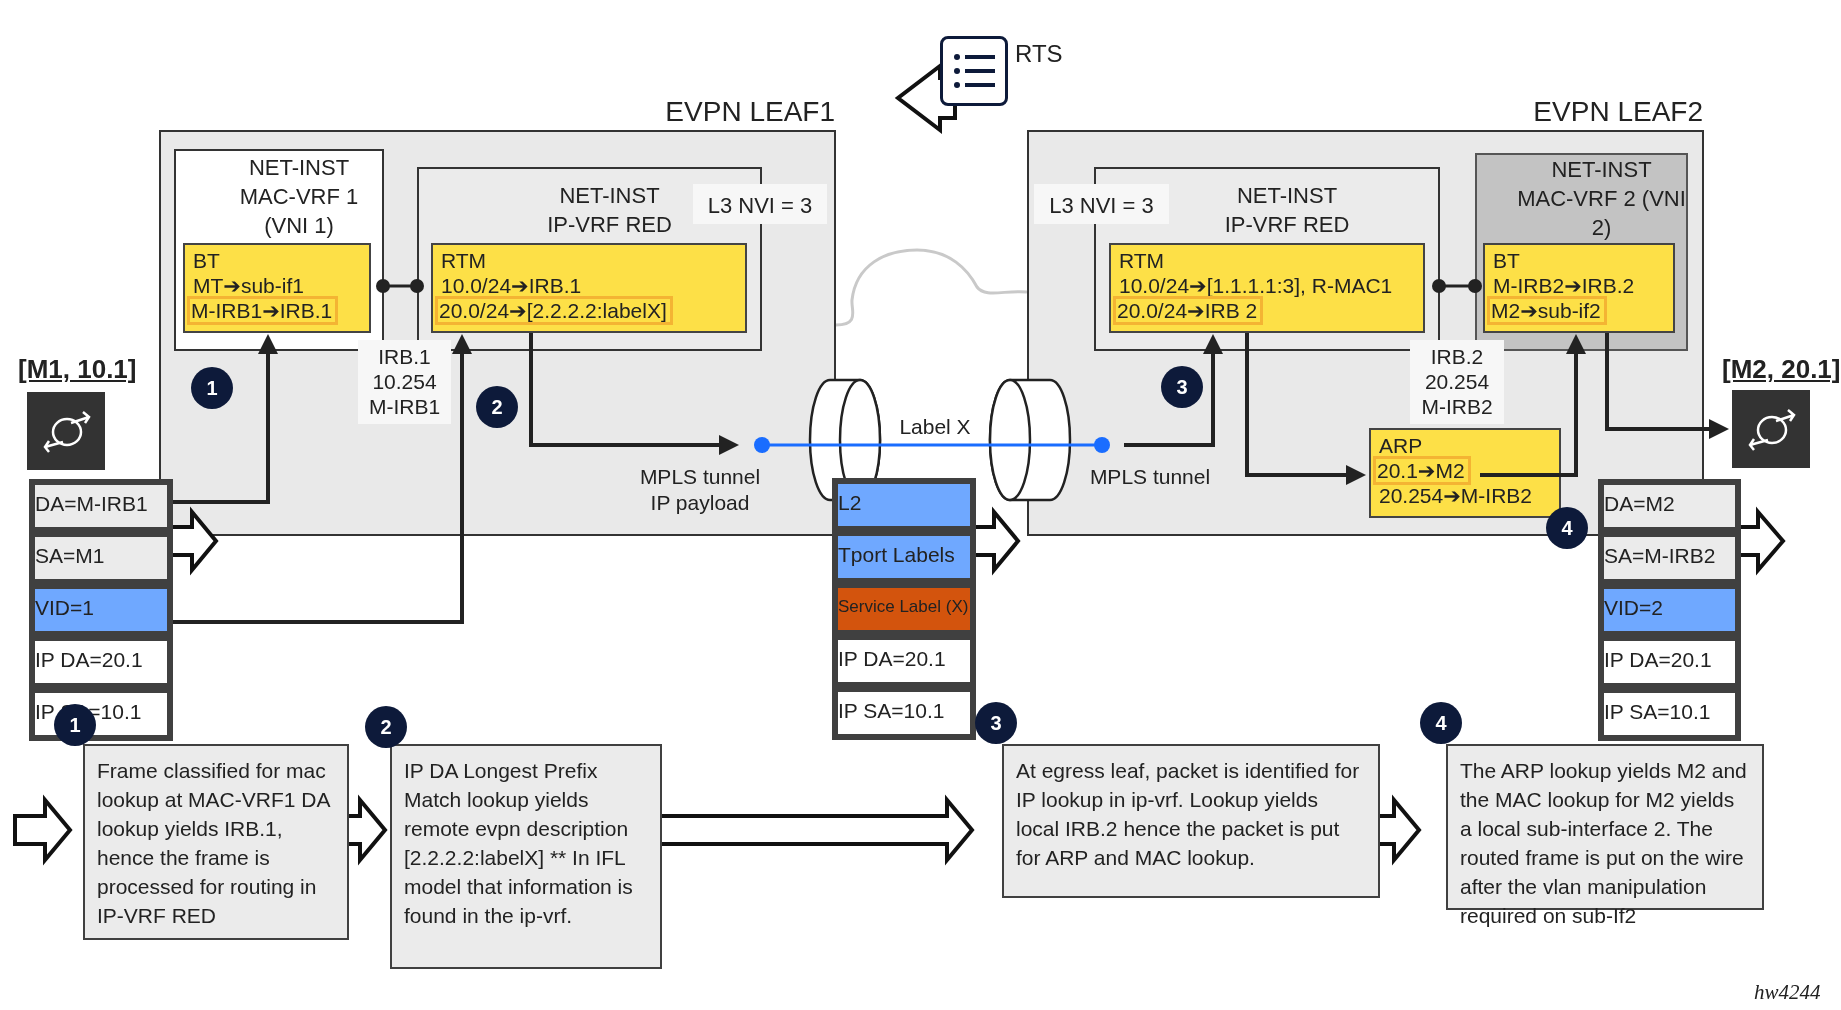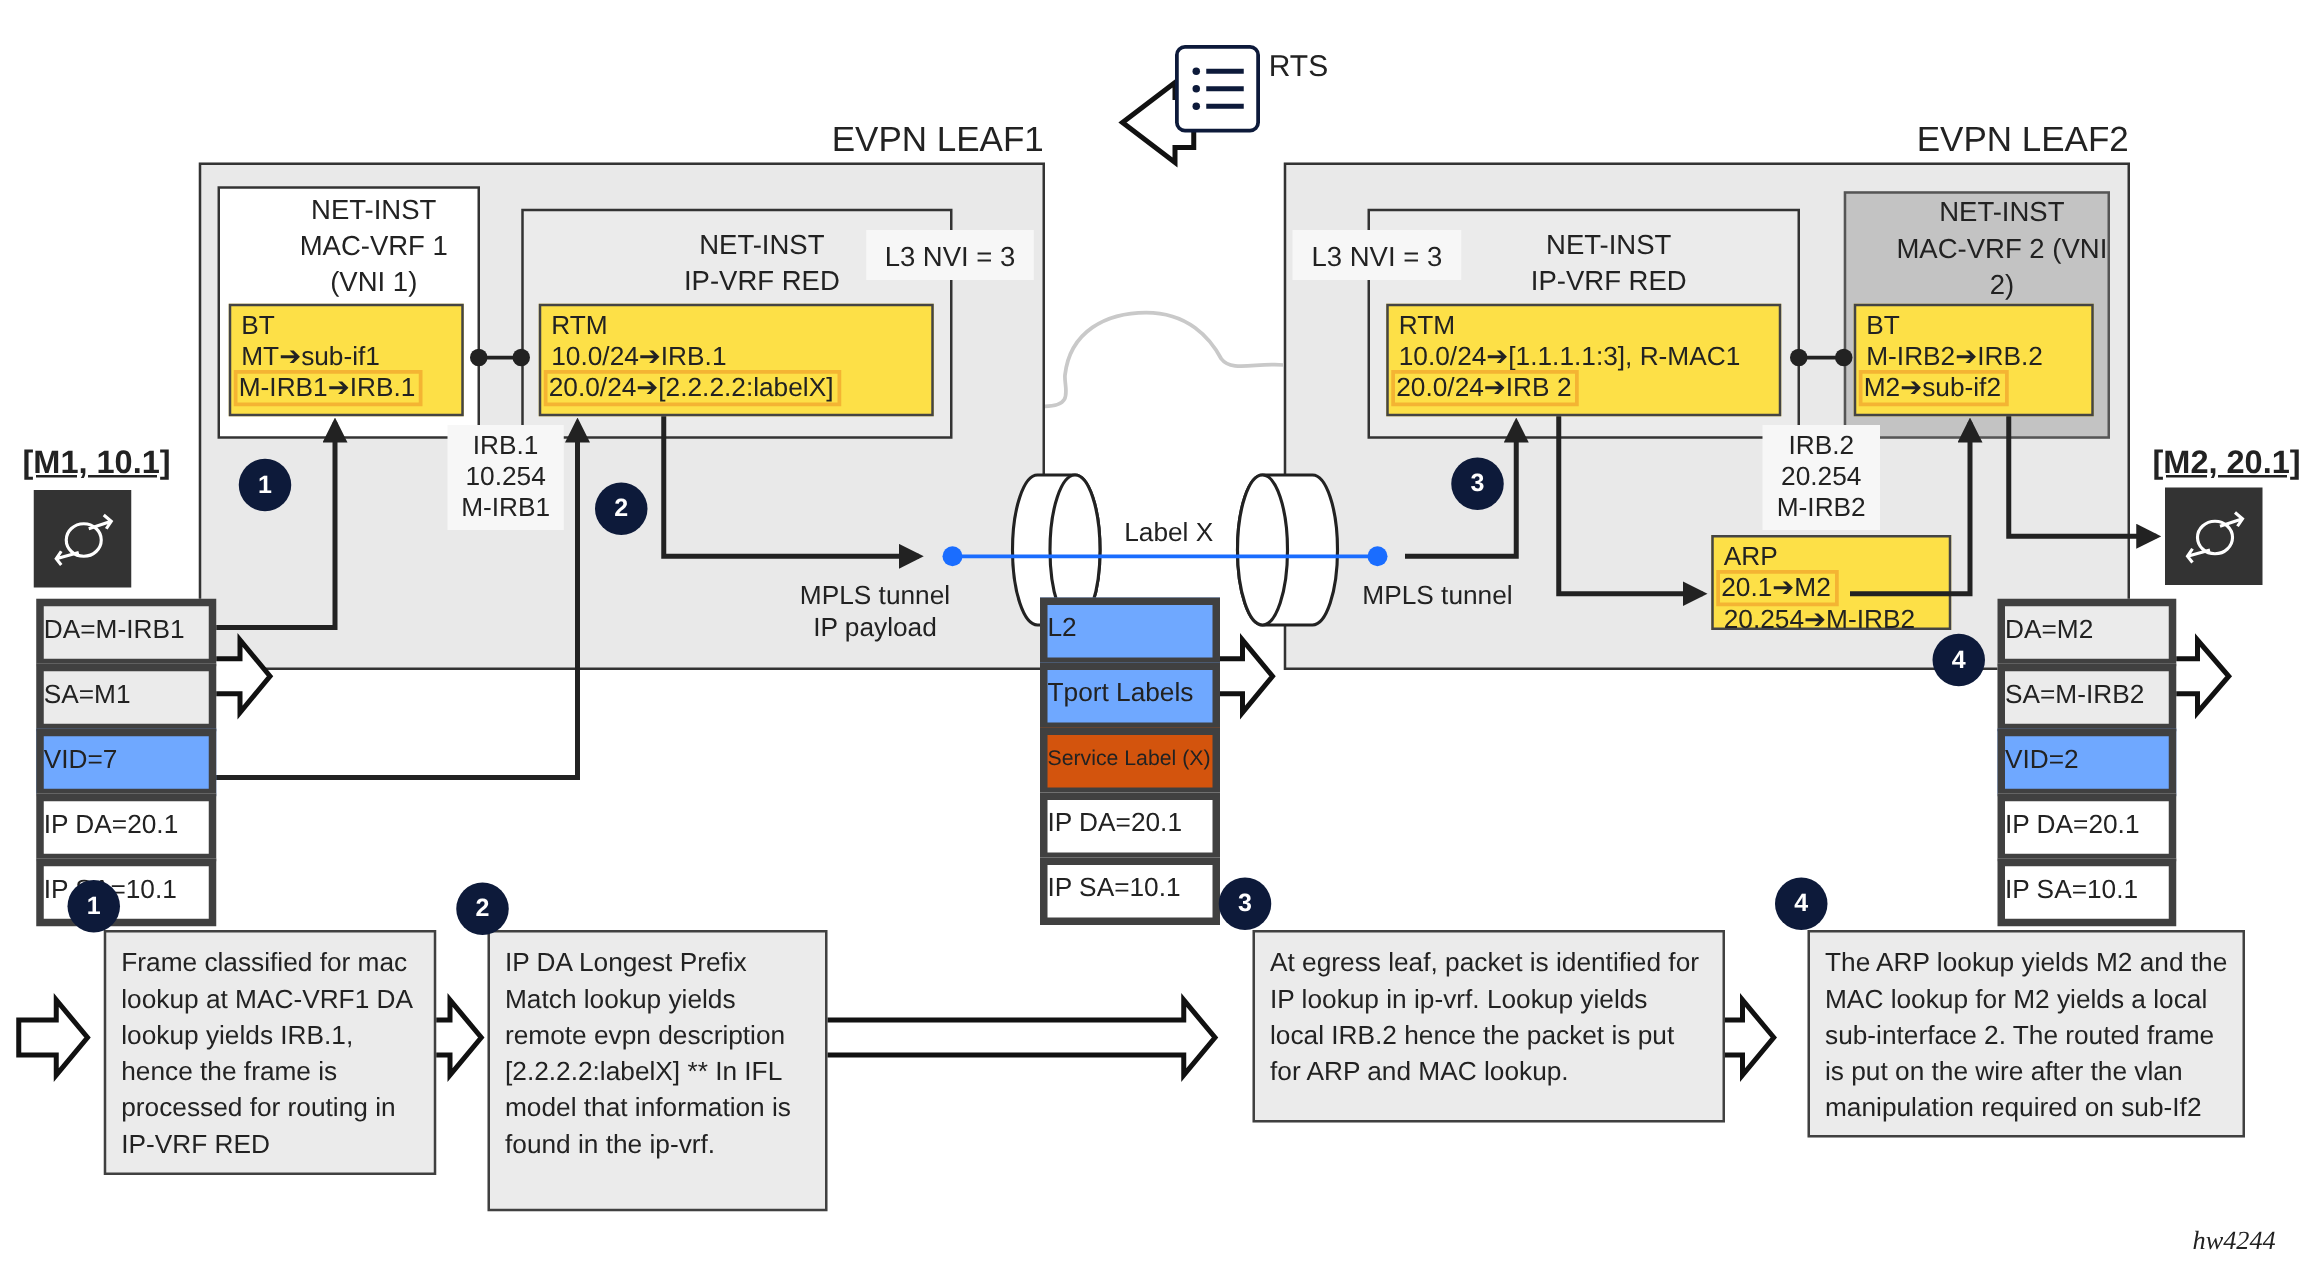--- a/index.html
+++ b/index.html
@@ -108,21 +108,21 @@
   <div>BT</div>
   <div>M-IRB2➔IRB.2</div>
   <div><span class="hl">M2➔sub-if2</span></div>
 </div>
 <div class="abs irb-label" style="left:1410px;top:340px;width:94px;height:84px;">
   <div>IRB.2</div>
   <div>20.254</div>
   <div>M-IRB2</div>
 </div>
 
-<div class="abs table" style="left:1369px;top:428px;width:192px;height:76px;">
+<div class="abs table" style="left:1369px;top:428px;width:192px;height:90px;">
   <div>ARP</div>
   <div><span class="hl">20.1➔M2</span></div>
   <div>20.254➔M-IRB2</div>
 </div>
 
 <svg class="overlay" width="1841" height="1010" style="pointer-events:none;">
   <defs>
     <marker id="arr" viewBox="0 0 10 10" refX="8" refY="5" markerWidth="5" markerHeight="5" orient="auto">
       <path d="M0,0 L10,5 L0,10 z" fill="#222"></path>
     </marker>
@@ -212,21 +212,21 @@
   <svg width="78" height="78">
     <ellipse cx="40" cy="40" rx="14" ry="13" fill="none" stroke="#fff" stroke-width="2.5"></ellipse>
     <path d="M44,31 L62,25 M56,20 L62,25 L58,31" fill="none" stroke="#fff" stroke-width="2.5"></path>
     <path d="M36,50 L18,55 M22,49 L18,55 L22,60" fill="none" stroke="#fff" stroke-width="2.5"></path>
   </svg>
 </div>
 
 <div class="abs" style="left:29px;top:481px;width:144px;">
   <div class="stack-row bg-gray">DA=M-IRB1</div>
   <div class="stack-row bg-gray">SA=M1</div>
-  <div class="stack-row bg-blue">VID=7</div>
+  <div class="stack-row bg-blue">VID=1</div>
   <div class="stack-row bg-white">IP DA=20.1</div>
   <div class="stack-row bg-white">IP SA=10.1</div>
 </div>
 
 <div class="abs" style="left:832px;top:480px;width:144px;">
   <div class="stack-row bg-blue">L2</div>
   <div class="stack-row bg-blue">Tport Labels</div>
   <div class="stack-row bg-orange">Service Label (X)</div>
   <div class="stack-row bg-white">IP DA=20.1</div>
   <div class="stack-row bg-white">IP SA=10.1</div>
@@ -242,16 +242,16 @@
 
 <div class="abs note" style="left:83px;top:744px;width:266px;height:196px;">Frame classified for mac lookup at MAC-VRF1 DA lookup yields IRB.1, hence the frame is processed for routing in IP-VRF RED</div>
 <div class="abs badge" style="left:54px;top:704px;">1</div>
 
 <div class="abs note" style="left:390px;top:744px;width:272px;height:225px;">IP DA Longest Prefix Match lookup yields remote evpn description [2.2.2.2:labelX] ** In IFL model that information is found in the ip-vrf.</div>
 <div class="abs badge" style="left:365px;top:706px;">2</div>
 
 <div class="abs note" style="left:1002px;top:744px;width:378px;height:154px;">At egress leaf, packet is identified for IP lookup in ip-vrf. Lookup yields local IRB.2 hence the packet is put for ARP and MAC lookup.</div>
 <div class="abs badge" style="left:975px;top:702px;">3</div>
 
-<div class="abs note" style="left:1446px;top:744px;width:350px;height:166px;">The ARP lookup yields M2 and the MAC lookup for M2 yields a local sub-interface 2. The routed frame is put on the wire after the vlan manipulation required on sub-If2</div>
+<div class="abs note" style="left:1446px;top:744px;width:318px;height:166px;">The ARP lookup yields M2 and the MAC lookup for M2 yields a local sub-interface 2. The routed frame is put on the wire after the vlan manipulation required on sub-If2</div>
 <div class="abs badge" style="left:1420px;top:702px;">4</div>
 
 <div class="abs credit" style="left:1754px;top:980px;">hw4244</div>
 
 </body></html>

